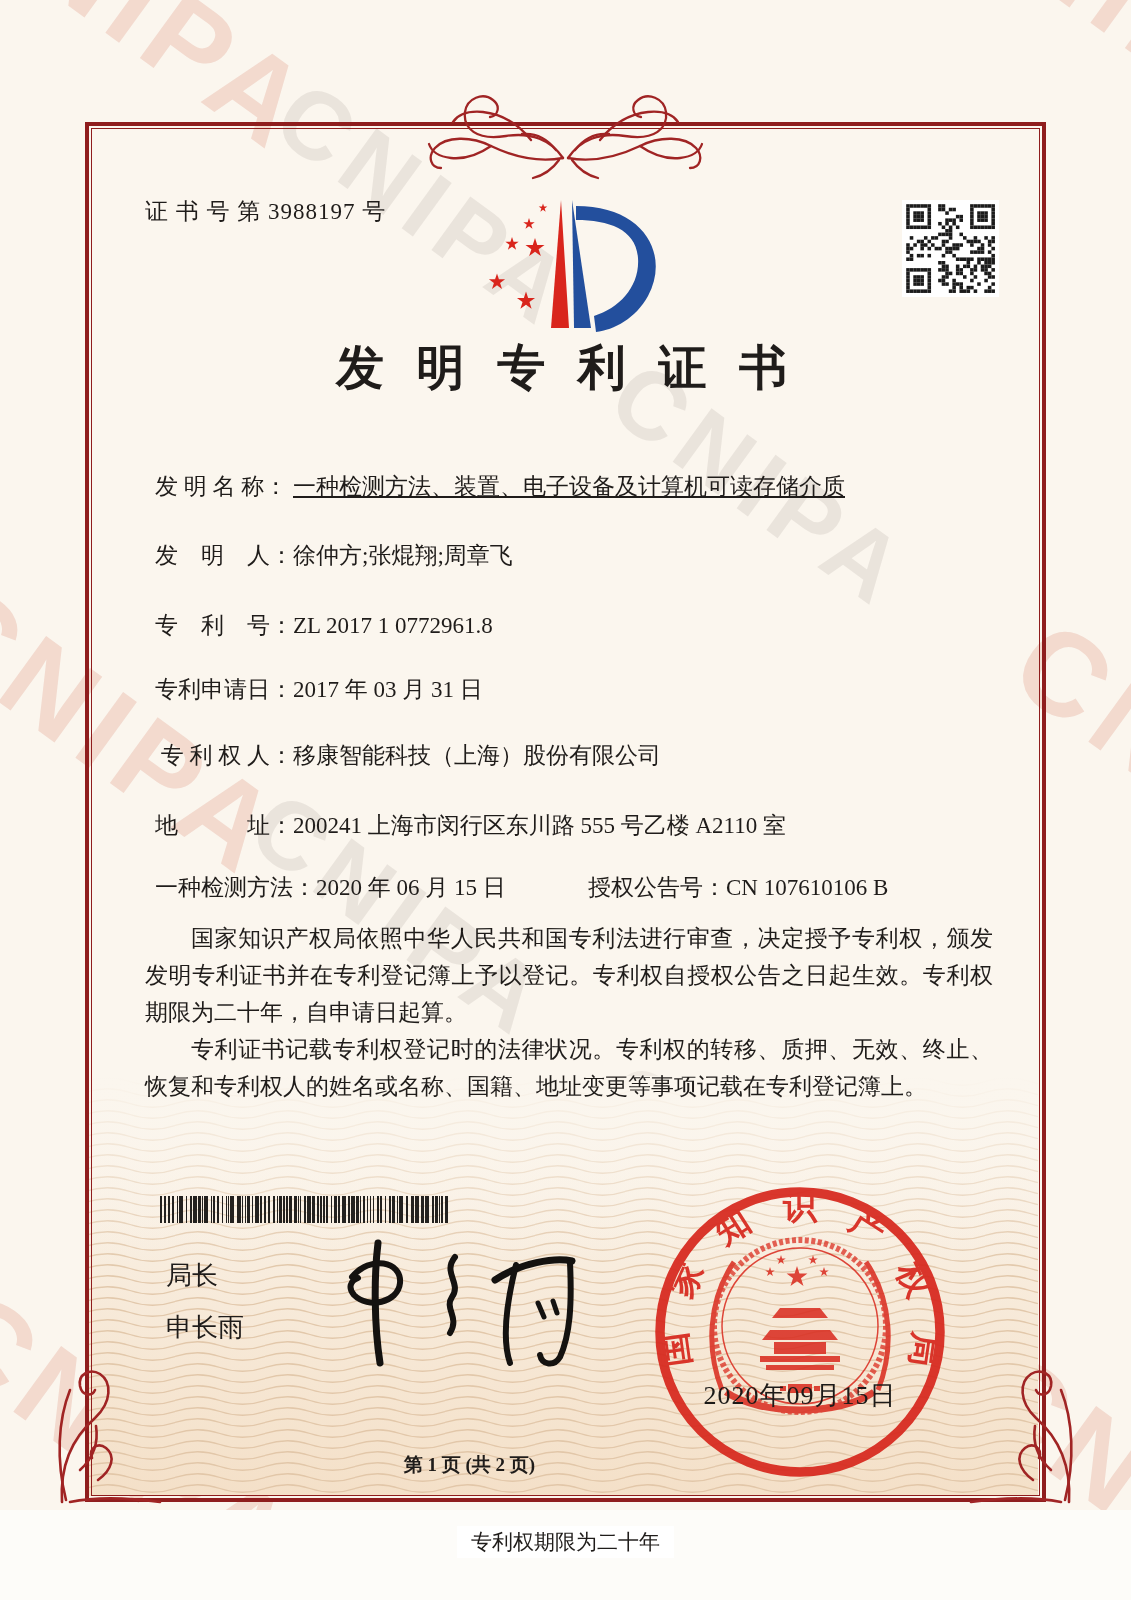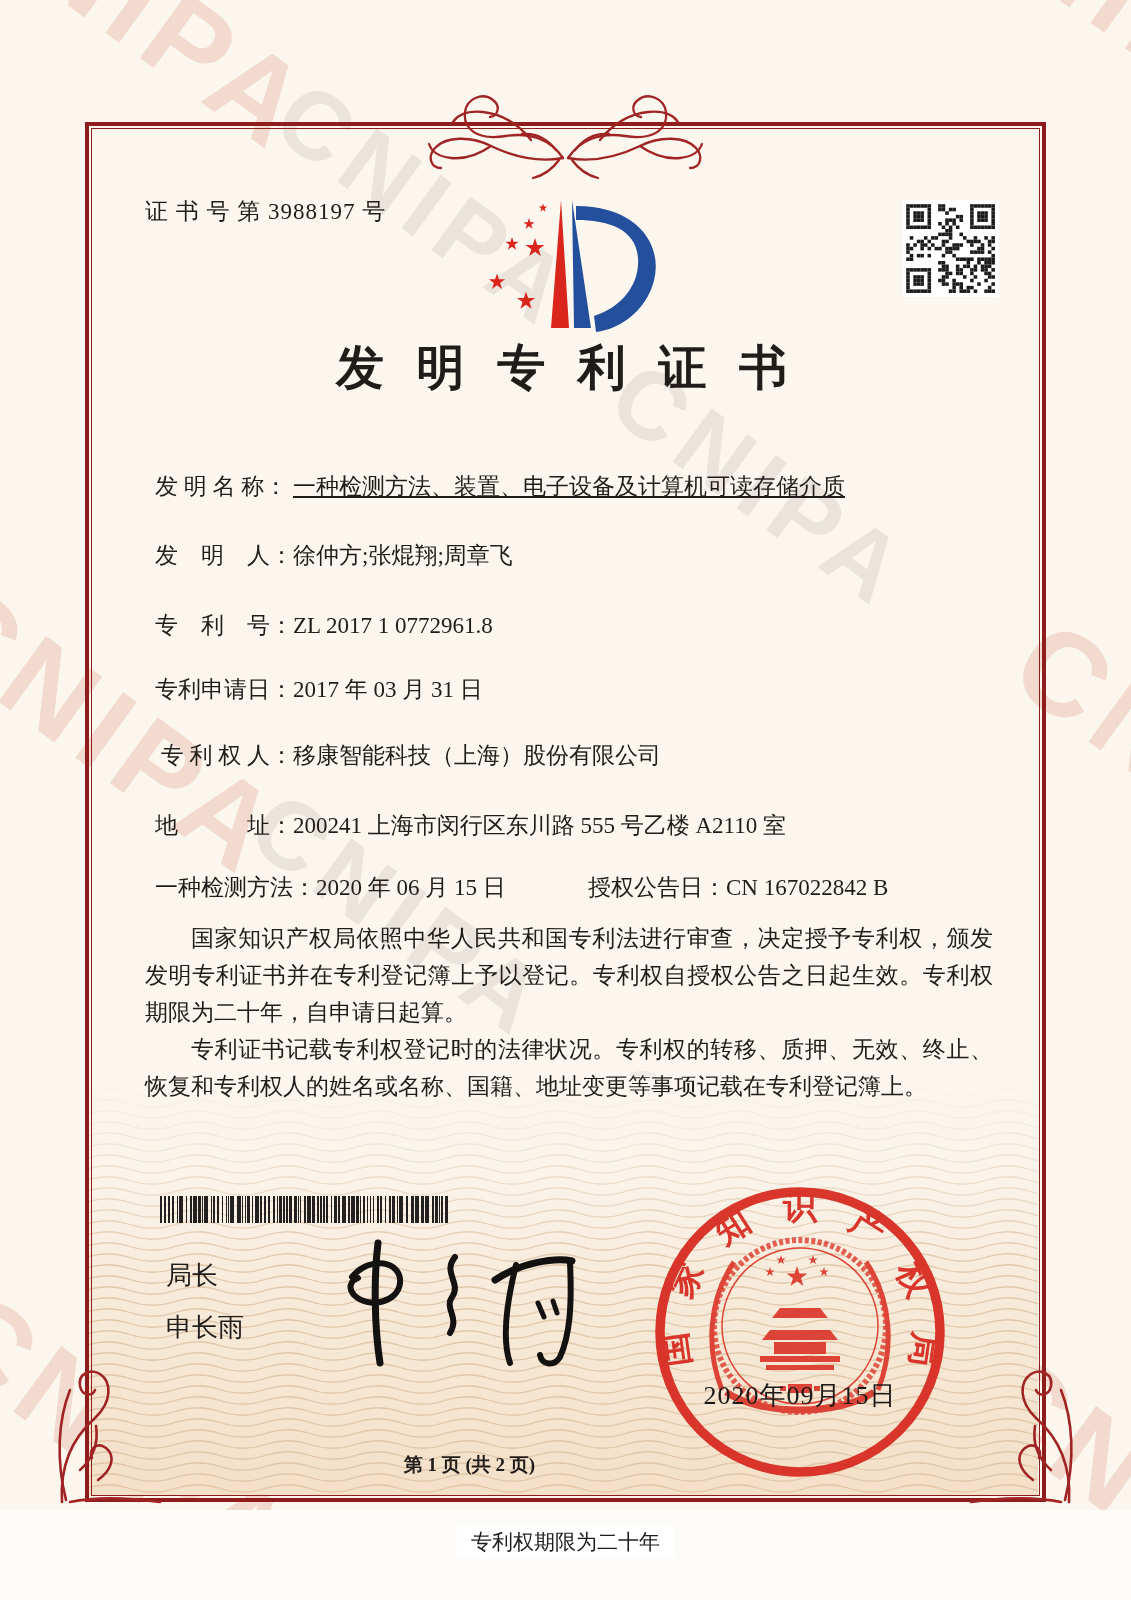--- a/index.html
+++ b/index.html
@@ -426,21 +426,21 @@
     <span class="flabel">专利申请日：</span><span class="fvalue">2017 年 03 月 31 日</span>
   </div>
   <div class="frow">
     <span class="flabel">专 利 权 人：</span><span class="fvalue">移康智能科技（上海）股份有限公司</span>
   </div>
   <div class="frow">
     <span class="flabel">地　　　址：</span><span class="fvalue">200241 上海市闵行区东川路 555 号乙楼 A2110 室</span>
   </div>
   <div class="frow">
     <span class="flabel">一种检测方法：</span><span class="fvalue">2020 年 06 月 15 日</span>
-    <span class="grant2"><span>授权公告日：</span><span>CN 167022842 B</span></span>
+    <span class="grant2"><span>授权公告号：</span><span>CN 107610106 B</span></span>
   </div>
 </div>
 
 <div class="paras">
   <p>国家知识产权局依照中华人民共和国专利法进行审查，决定授予专利权，颁发发明专利证书并在专利登记簿上予以登记。专利权自授权公告之日起生效。专利权期限为二十年，自申请日起算。</p>
   <p>专利证书记载专利权登记时的法律状况。专利权的转移、质押、无效、终止、恢复和专利权人的姓名或名称、国籍、地址变更等事项记载在专利登记簿上。</p>
 </div>
 
 <div class="barcode" id="barcode"><i style="width:2px"></i><u style="width:2px"></u><i style="width:2px"></i><u style="width:2px"></u><i style="width:2px"></i><u style="width:2px"></u><i style="width:2px"></i><u style="width:3px"></u><i style="width:1px"></i><u style="width:1px"></u><i style="width:4px"></i><u style="width:3px"></u><i style="width:1px"></i><u style="width:3px"></u><i style="width:2px"></i><u style="width:1px"></u><i style="width:4px"></i><u style="width:1px"></u><i style="width:3px"></i><u style="width:1px"></u><i style="width:1px"></i><u style="width:1px"></u><i style="width:4px"></i><u style="width:3px"></u><i style="width:1px"></i><u style="width:1px"></u><i style="width:2px"></i><u style="width:2px"></u><i style="width:2px"></i><u style="width:3px"></u><i style="width:1px"></i><u style="width:3px"></u><i style="width:1px"></i><u style="width:1px"></u><i style="width:1px"></i><u style="width:1px"></u><i style="width:4px"></i><u style="width:3px"></u><i style="width:4px"></i><u style="width:1px"></u><i style="width:1px"></i><u style="width:2px"></u><i style="width:1px"></i><u style="width:1px"></u><i style="width:3px"></i><u style="width:2px"></u><i style="width:1px"></i><u style="width:2px"></u><i style="width:4px"></i><u style="width:1px"></u><i style="width:2px"></i><u style="width:2px"></u><i style="width:2px"></i><u style="width:2px"></u><i style="width:2px"></i><u style="width:3px"></u><i style="width:2px"></i><u style="width:2px"></u><i style="width:1px"></i><u style="width:1px"></u><i style="width:3px"></i><u style="width:1px"></u><i style="width:2px"></i><u style="width:1px"></u><i style="width:2px"></i><u style="width:1px"></u><i style="width:3px"></i><u style="width:2px"></u><i style="width:3px"></i><u style="width:1px"></u><i style="width:1px"></i><u style="width:1px"></u><i style="width:1px"></i><u style="width:3px"></u><i style="width:2px"></i><u style="width:1px"></u><i style="width:4px"></i><u style="width:1px"></u><i style="width:3px"></i><u style="width:2px"></u><i style="width:2px"></i><u style="width:1px"></u><i style="width:2px"></i><u style="width:1px"></u><i style="width:2px"></i><u style="width:1px"></u><i style="width:2px"></i><u style="width:3px"></u><i style="width:1px"></i><u style="width:2px"></u><i style="width:3px"></i><u style="width:1px"></u><i style="width:2px"></i><u style="width:2px"></u><i style="width:4px"></i><u style="width:2px"></u><i style="width:2px"></i><u style="width:1px"></u><i style="width:4px"></i><u style="width:1px"></u><i style="width:3px"></i><u style="width:1px"></u><i style="width:1px"></i><u style="width:2px"></u><i style="width:2px"></i><u style="width:2px"></u><i style="width:1px"></i><u style="width:2px"></u><i style="width:1px"></i><u style="width:2px"></u><i style="width:1px"></i><u style="width:3px"></u><i style="width:2px"></i><u style="width:1px"></u><i style="width:2px"></i><u style="width:3px"></u><i style="width:1px"></i><u style="width:3px"></u><i style="width:2px"></i><u style="width:1px"></u><i style="width:3px"></i><u style="width:2px"></u><i style="width:1px"></i><u style="width:1px"></u><i style="width:4px"></i><u style="width:3px"></u><i style="width:2px"></i><u style="width:3px"></u><i style="width:3px"></i><u style="width:1px"></u><i style="width:4px"></i><u style="width:2px"></u><i style="width:3px"></i><u style="width:1px"></u><i style="width:4px"></i><u style="width:3px"></u><i style="width:2px"></i><u style="width:1px"></u><i style="width:3px"></i><u style="width:1px"></u><i style="width:1px"></i><u style="width:1px"></u><i style="width:2px"></i><u style="width:2px"></u><i style="width:3px"></i></div>
 

